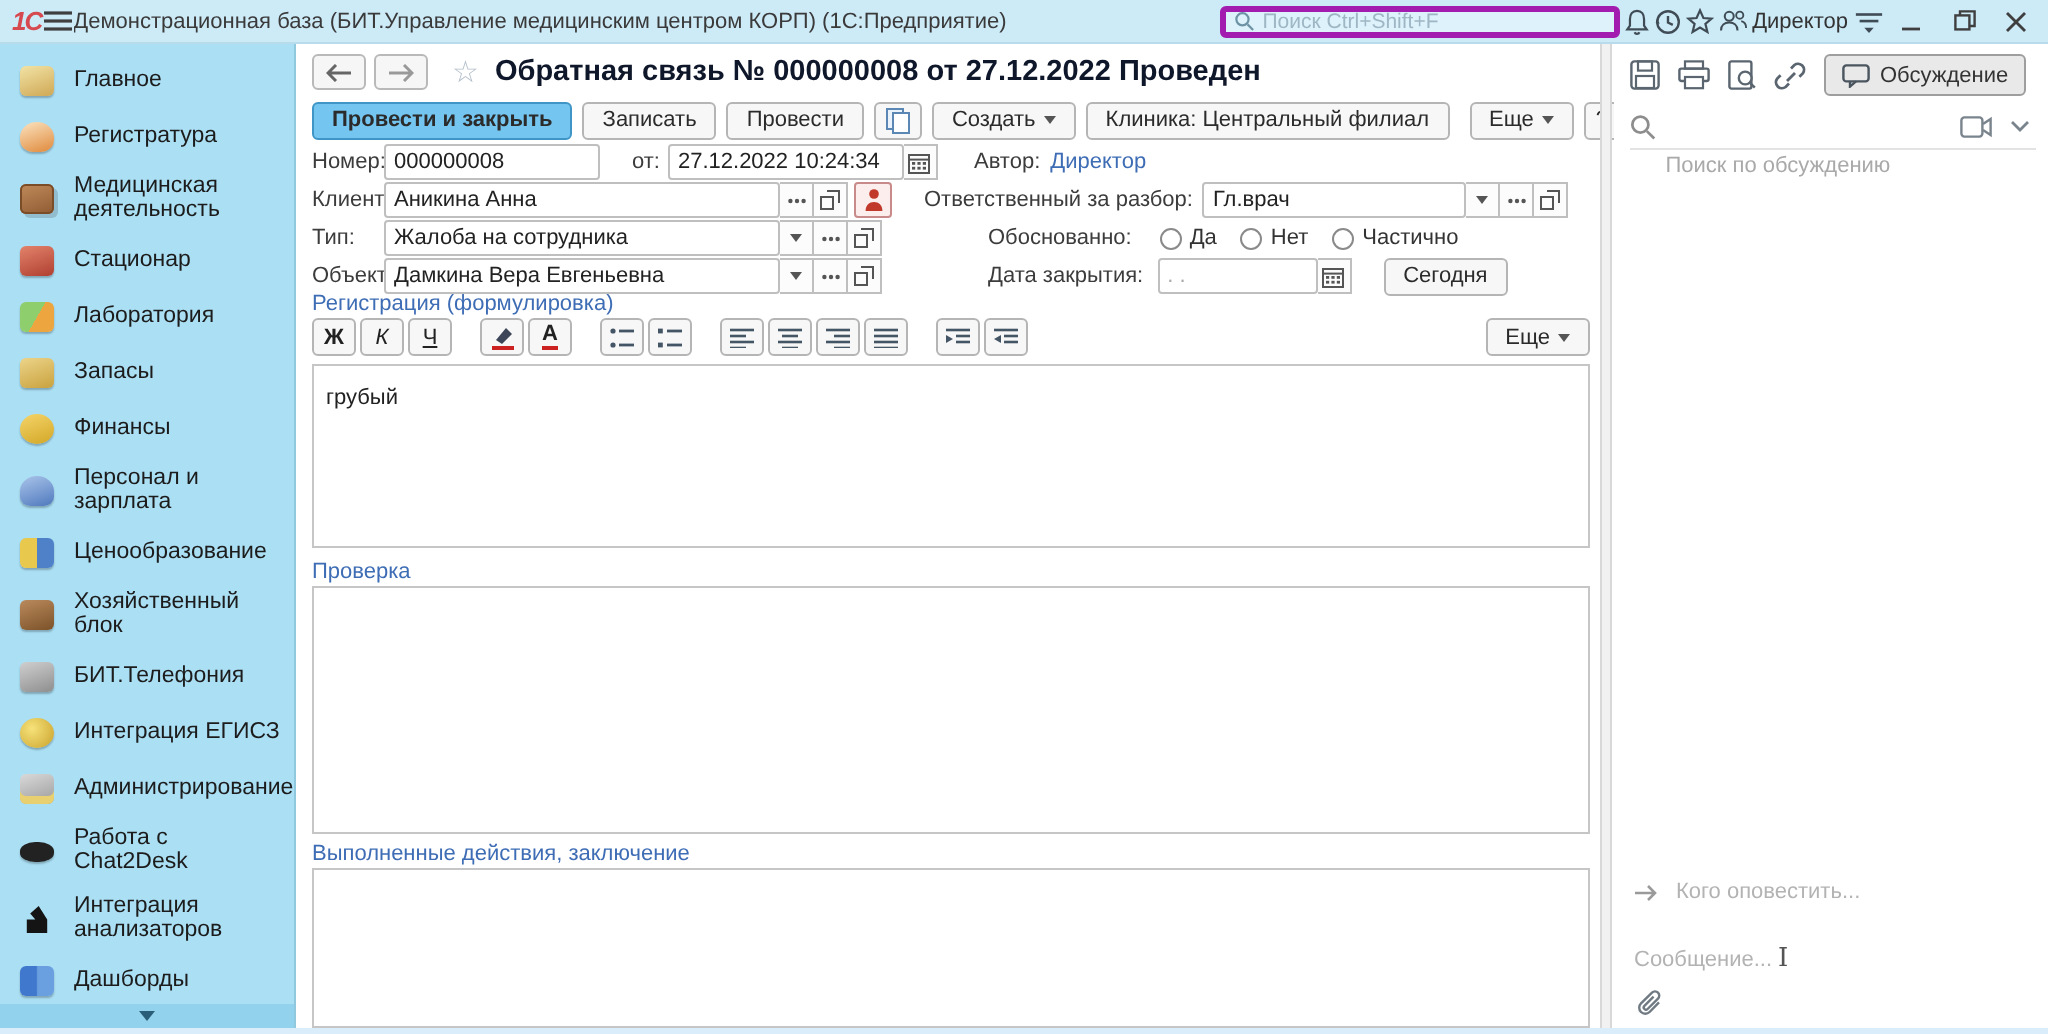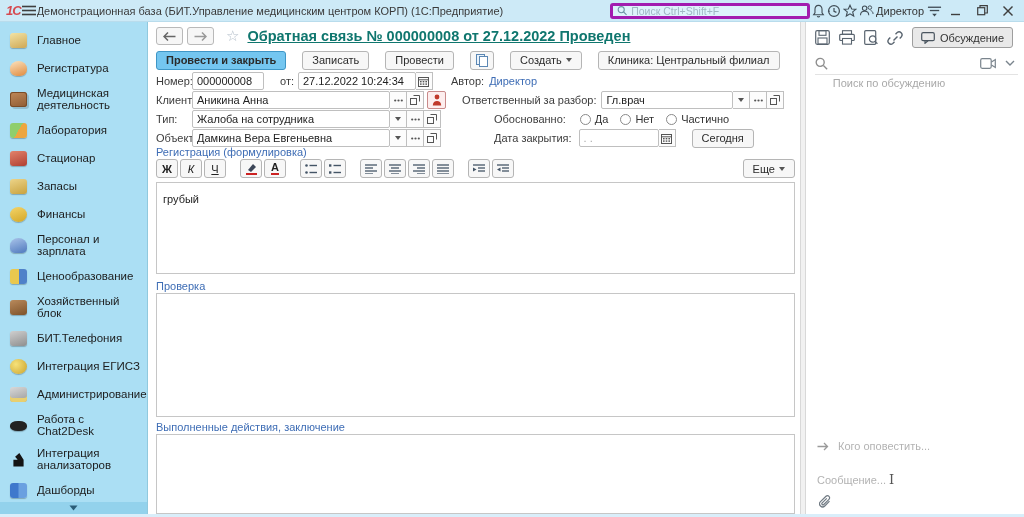--- a/index.html
+++ b/index.html
@@ -47,23 +47,23 @@
   .sideScroll svg { display:block; }
 
   
   .main { position:absolute; left:149px; top:22px; width:651px; bottom:3px; background:#fff; }
   .divider { position:absolute; left:800px; top:22px; width:6px; bottom:3px; background:#f1f1f1; border-left:1px solid #d8d8d8; border-right:1px solid #d8d8d8; }
   .footerStrip { position:absolute; left:0; right:0; bottom:0; height:3px; background:#d9eefa; }
 
   .navRow { position:absolute; top:5px; left:7px; display:flex; align-items:center; gap:4px; }
   .navBtn { width:27px; height:18px; border:1px solid #b9b9b9; border-radius:3px; background:#f6f6f6; display:flex; align-items:center; justify-content:center; cursor:pointer; color:#555; }
   .favStar { color:#b4bfca; font-size:15px; margin:0 4px 0 8px; cursor:pointer; }
-  .docTitle { font-size:14.5px; font-weight:bold; color:#0f766e; white-space:nowrap;text-decoration:underline; }
-
-  .tbRow { position:absolute; top:28px; left:7px; right:5px; height:20px; display:flex; align-items:center; gap:16px; }
+  .docTitle { font-size:14.5px; font-weight:bold; color:#0f172a; white-space:nowrap; }
+
+  .tbRow { position:absolute; top:28px; left:7px; right:5px; height:20px; display:flex; align-items:center; gap:5px; }
   .btn { height:19px; border:1px solid #b5b5b5; border-radius:3px; background:#f7f7f7; padding:0 9px; display:inline-flex; align-items:center; gap:4px; cursor:pointer; color:#2b2b2b; font-size:11px; white-space:nowrap; }
   .btn.primary { background:#74c6f0; border-color:#3f96c6; font-weight:bold; }
   .btn.iconOnly { padding:0 5px; }
   .spacer { flex:1; }
   .caret { width:0; height:0; border-left:3.5px solid transparent; border-right:3.5px solid transparent; border-top:4px solid #555; display:inline-block; }
 
   .fRow { position:absolute; left:7px; right:5px; height:18px; display:flex; align-items:center; }
   .flabel { color:#3c3c3c; }
   .input { height:18px; border:1px solid #bfbfbf; border-radius:2px; background:#fff; padding:0 4px; font-size:11px; color:#222; display:flex; align-items:center; white-space:nowrap; overflow:hidden; }
   .fbtn { width:17px; height:18px; border:1px solid #bfbfbf; border-left:none; background:#fcfcfc; display:flex; align-items:center; justify-content:center; cursor:pointer; color:#555; }
@@ -189,26 +189,26 @@
         </div>
       <div class="sideItem">
           <span class="si si2"></span>
           <span class="lbl">Регистратура</span>
         </div>
       <div class="sideItem">
           <span class="si si3"></span>
           <span class="lbl" style="max-width:100px">Медицинская деятельность</span>
         </div>
       <div class="sideItem">
+          <span class="si si4"></span>
+          <span class="lbl">Стационар</span>
+        </div>
+      <div class="sideItem">
           <span class="si si5"></span>
           <span class="lbl">Лаборатория</span>
-        </div>
-      <div class="sideItem">
-          <span class="si si4"></span>
-          <span class="lbl">Стационар</span>
         </div>
       <div class="sideItem">
           <span class="si si6"></span>
           <span class="lbl">Запасы</span>
         </div>
       <div class="sideItem">
           <span class="si si7"></span>
           <span class="lbl">Финансы</span>
         </div>
       <div class="sideItem">
@@ -294,21 +294,21 @@
       <span class="spacer"></span>
       <span class="btn">
           <span>Еще</span>
           <span class="caret"></span>
         </span>
       <span class="btn iconOnly" style="width:24px;justify-content:center">?</span>
     </div>
 
     <div class="fRow" style="top:50px">
       <span class="flabel" style="width:36px">Номер:</span>
-      <span class="input" style="width:72px">000000008</span>
+      <span class="input" style="width:108px">000000008</span>
       <span class="flabel" style="margin-left:16px;margin-right:4px">от:</span>
       <span class="input" style="width:118px">27.12.2022 10:24:34</span>
       <span class="fbtn">
           <svg width="11" height="11" viewBox="0 0 11 11">
             <rect x="0.5" y="1.5" width="10" height="9" fill="none" stroke="#555"></rect>
             <line x1="0.5" y1="3.8" x2="10.5" y2="3.8" stroke="#555"></line>
             <g fill="#555">
               <rect x="2" y="5" width="1.6" height="1.4"></rect>
               <rect x="4.7" y="5" width="1.6" height="1.4"></rect>
               <rect x="7.4" y="5" width="1.6" height="1.4"></rect>

